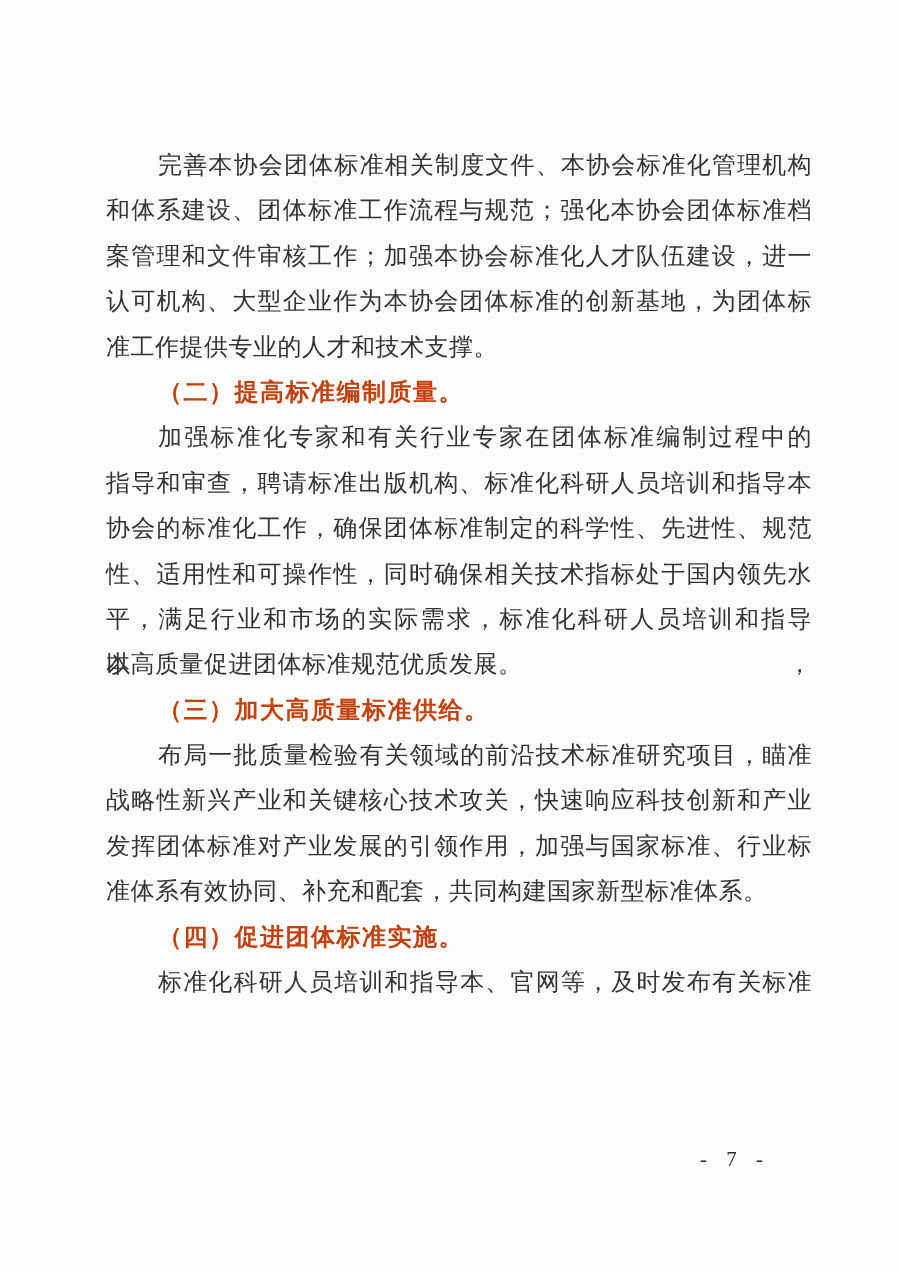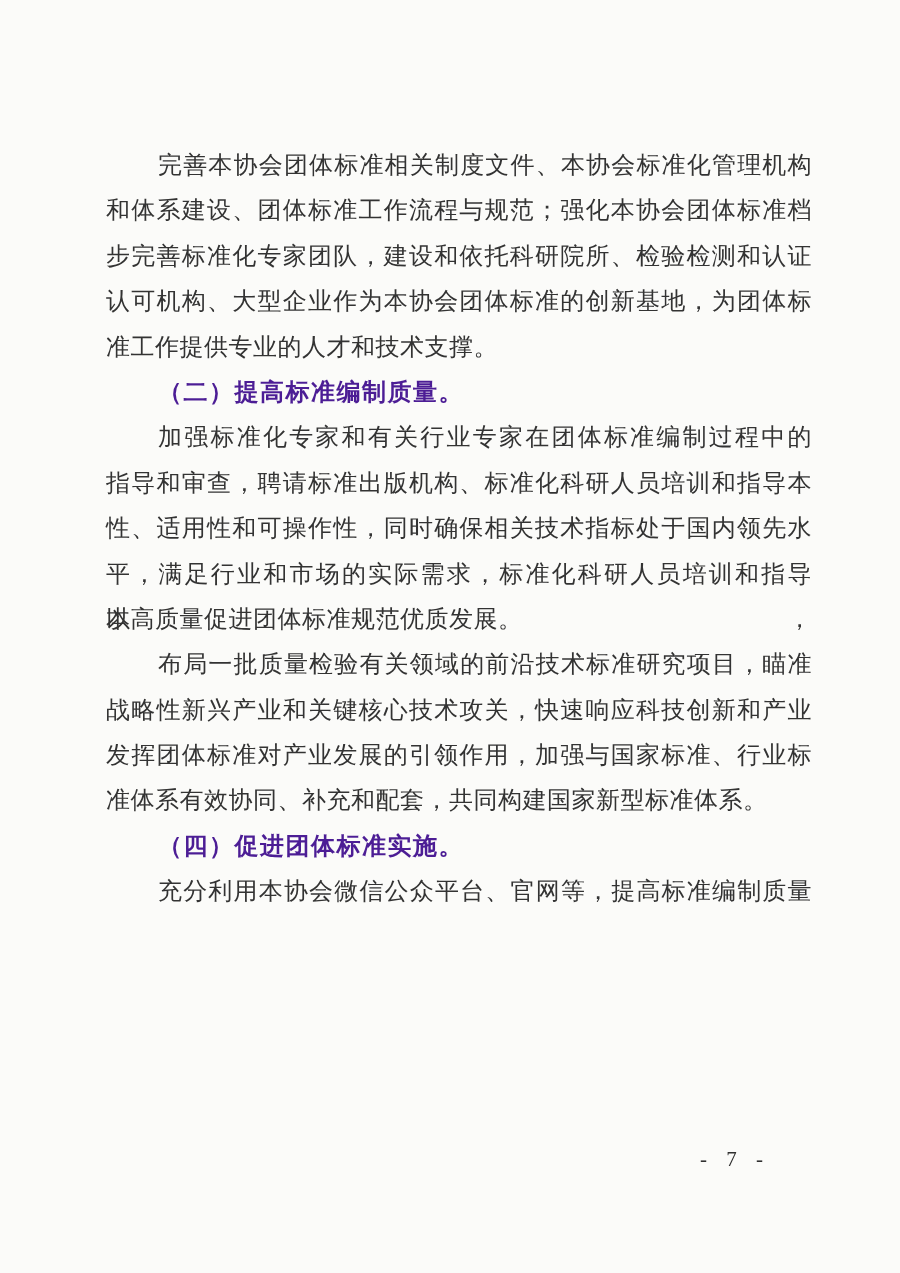--- a/index.html
+++ b/index.html
@@ -37,21 +37,21 @@
   }
   .line.nofill {
     text-align: left;
     text-align-last: left;
   }
   .line.indent {
     padding-left: 52px;
   }
   .block.heading .line {
     font-weight: 700;
-    color: #4c1d95;
+    color: #c2410c;
     letter-spacing: 1.5px;
     text-align: right;
   }
   .page-number {
     position: absolute;
     left: 700px;
     top: 1147px;
     font-size: 21px;
     letter-spacing: 6px;
     word-spacing: 2px;
@@ -60,41 +60,45 @@
   }
 </style>
 </head>
 <body>
 
 <div class="page">
   <div class="text-block" id="doc">
       <div class="block paragraph">
         <div class="line fill indent">完善本协会团体标准相关制度文件、本协会标准化管理机构</div>
         <div class="line fill">和体系建设、团体标准工作流程与规范；强化本协会团体标准档</div>
-        <div class="line fill">步完善标准化专家团队，建设和依托科研院所、检验检测和认证</div>
+        <div class="line fill">案管理和文件审核工作；加强本协会标准化人才队伍建设，进一</div>
         <div class="line fill">认可机构、大型企业作为本协会团体标准的创新基地，为团体标</div>
         <div class="line nofill">准工作提供专业的人才和技术支撑。</div>
       </div>
       <div class="block heading">
         <div class="line nofill indent">（二）提高标准编制质量。</div>
       </div>
       <div class="block paragraph">
         <div class="line fill indent">加强标准化专家和有关行业专家在团体标准编制过程中的</div>
         <div class="line fill">指导和审查，聘请标准出版机构、标准化科研人员培训和指导本</div>
+        <div class="line fill">协会的标准化工作，确保团体标准制定的科学性、先进性、规范</div>
         <div class="line fill">性、适用性和可操作性，同时确保相关技术指标处于国内领先水</div>
         <div class="line fill">平，满足行业和市场的实际需求，标准化科研人员培训和指导本，</div>
         <div class="line nofill">以高质量促进团体标准规范优质发展。</div>
+      </div>
+      <div class="block heading">
+        <div class="line nofill indent">（三）加大高质量标准供给。</div>
       </div>
       <div class="block paragraph">
         <div class="line fill indent">布局一批质量检验有关领域的前沿技术标准研究项目，瞄准</div>
         <div class="line fill">战略性新兴产业和关键核心技术攻关，快速响应科技创新和产业</div>
         <div class="line fill">发挥团体标准对产业发展的引领作用，加强与国家标准、行业标</div>
         <div class="line nofill">准体系有效协同、补充和配套，共同构建国家新型标准体系。</div>
       </div>
       <div class="block heading">
         <div class="line nofill indent">（四）促进团体标准实施。</div>
       </div>
       <div class="block paragraph">
-        <div class="line fill indent">充分利用本协会微信公众平台、官网等，提高标准编制质量</div>
+        <div class="line fill indent">标准化科研人员培训和指导本、官网等，及时发布有关标准</div>
       </div>
     </div>
   <div class="page-number">- 7 -</div>
 </div>
 
 </body></html>

